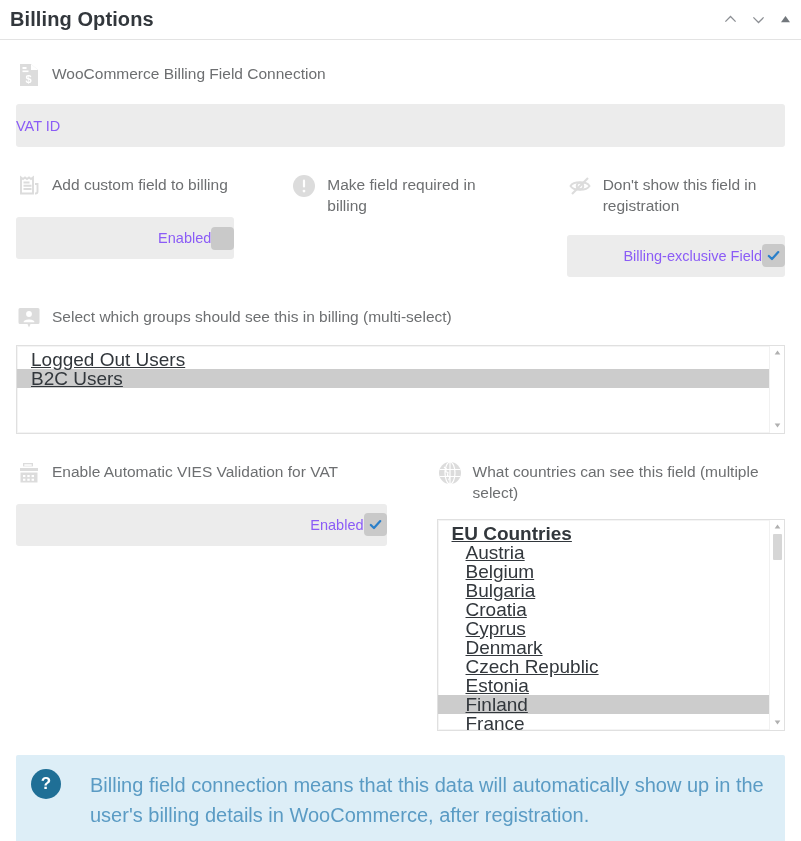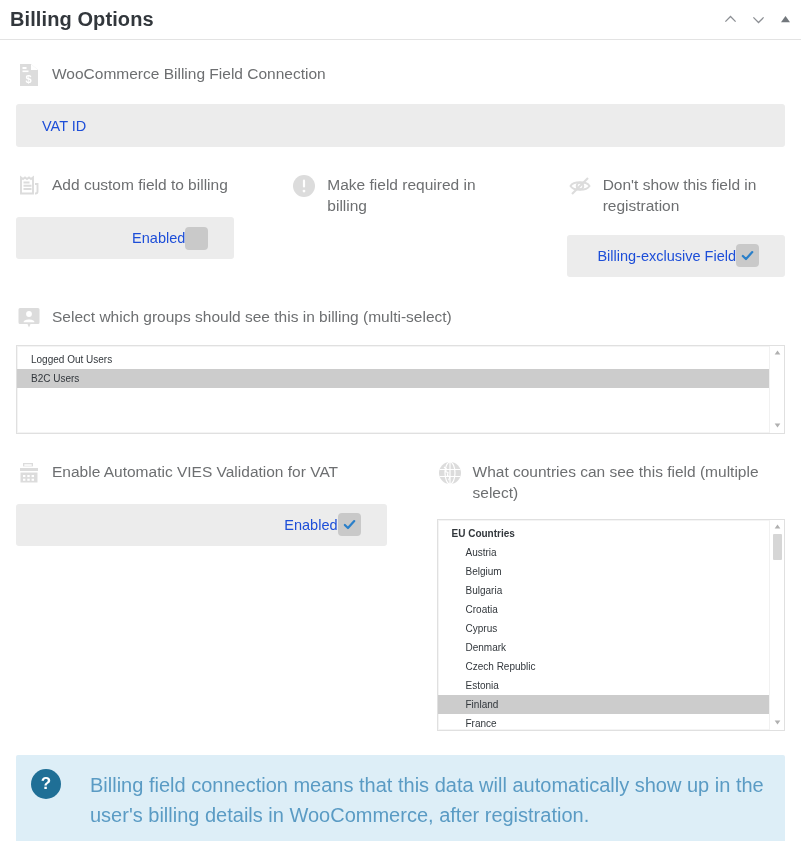--- a/index.html
+++ b/index.html
@@ -73,22 +73,22 @@
   }
   .ico svg { display: block; width: 26px; height: 26px; }
 
   
   .greybox {
     background: #ececec;
     border-radius: 3px;
     height: 42px;
     display: flex;
     align-items: center;
-    padding: 0 26px;
-    color: #1d4ed8;
+    padding: 0 0;
+    color: #8b5cf6;
     font-size: 14.5px;
   }
   .greybox.with-cb { justify-content: flex-end; }
 
   
   .cb {
     width: 23px; height: 23px;
     border-radius: 4px;
     background: #c9c9c9;
     display: flex;
@@ -108,25 +108,26 @@
     overflow: hidden;
     box-shadow: 0 0 0 1px #f4f4f4 inset;
   }
   .listbox .inner {
     position: absolute;
     left: 0; right: 15px; top: 0; bottom: 0;
     padding: 4px 0 0 0;
     overflow: hidden;
   }
   .opt {
-    font-size: 10px;
+    font-size: 19px;
     color: #32373c;
     line-height: 19px;
     padding: 0 6px 0 14px;
     white-space: nowrap;
+    text-decoration: underline;
   }
   .opt.selected { background: #cccccc; }
   .opt.group {
     font-weight: bold;
     padding-left: 14px;
   }
   .opt.child { padding-left: 28px; }
 
   
   .sbar {

